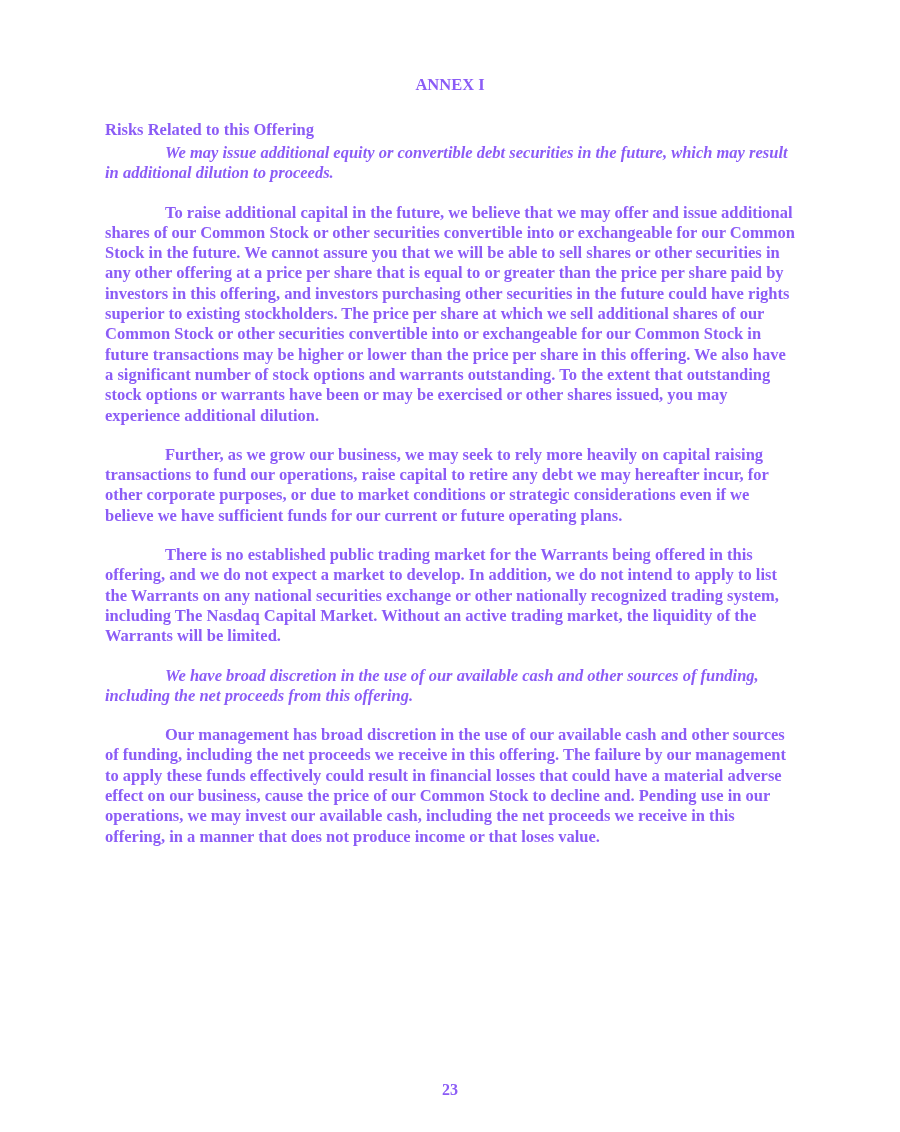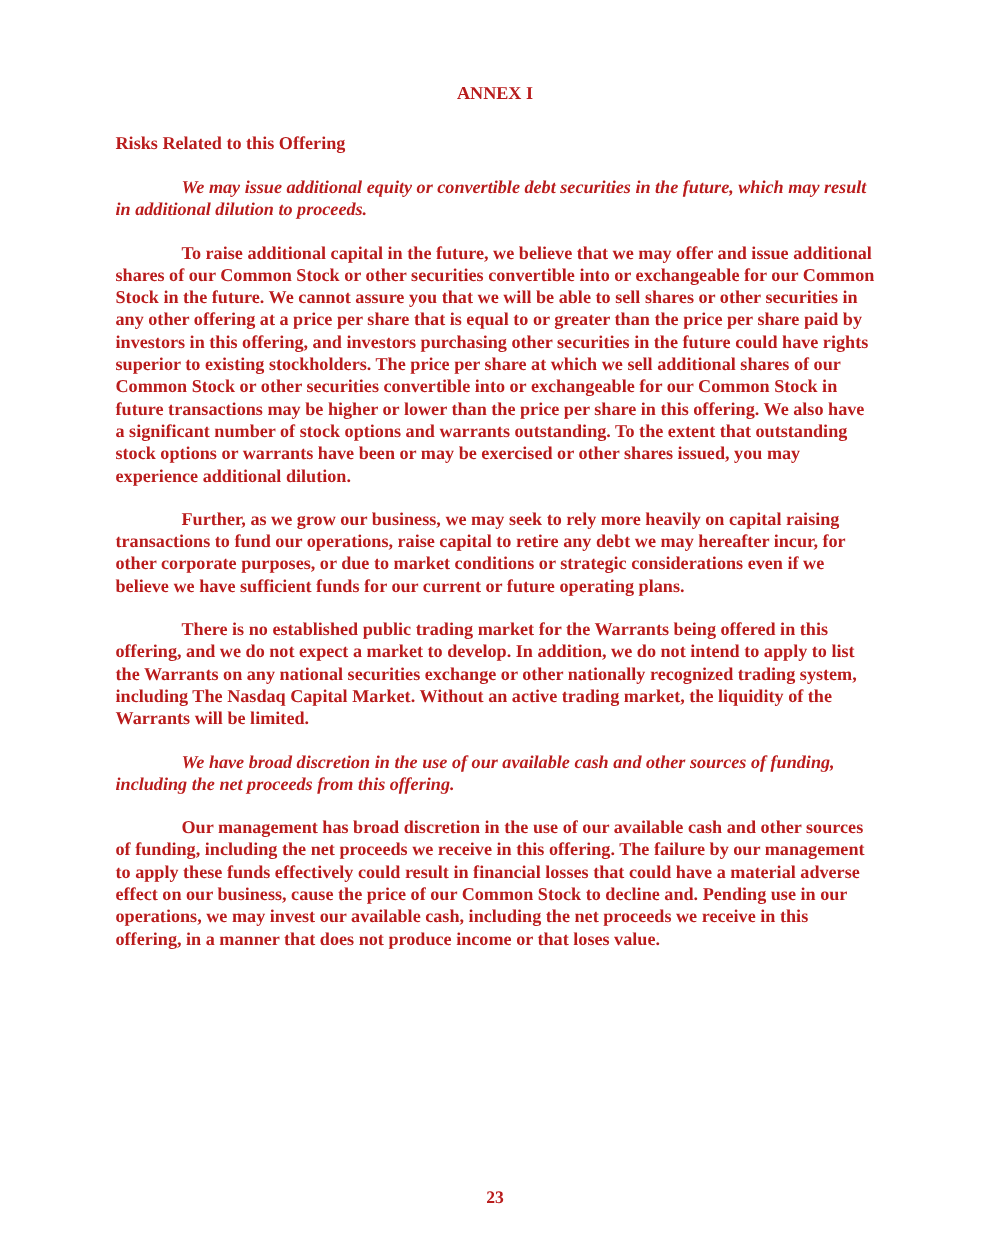--- a/index.html
+++ b/index.html
@@ -9,35 +9,35 @@
   }
   .page {
     position: relative;
     width: 900px;
     height: 1132px;
     margin: 0 auto;
     background: #ffffff;
     box-sizing: border-box;
     padding: 75px 105px 0 105px;
     font-family: "Liberation Serif", serif;
-    color: #b91c1c;
+    color: #8b5cf6;
     overflow: hidden;
   }
   .annex-title {
     text-align: center;
     font-weight: bold;
     font-size: 16.5px;
     line-height: 20px;
     margin: 0 0 25px 0;
   }
   .section-heading {
     font-weight: bold;
     font-size: 16.5px;
     line-height: 20px;
-    margin: 0 0 20px 0;
+    margin: 0 0 3px 0;
   }
   .para {
     font-size: 16.5px;
     line-height: 20.3px;
     margin: 0 0 19px 0;
     text-indent: 60px;
     text-align: left;
     font-weight: bold;
   }
   .para.risk {

